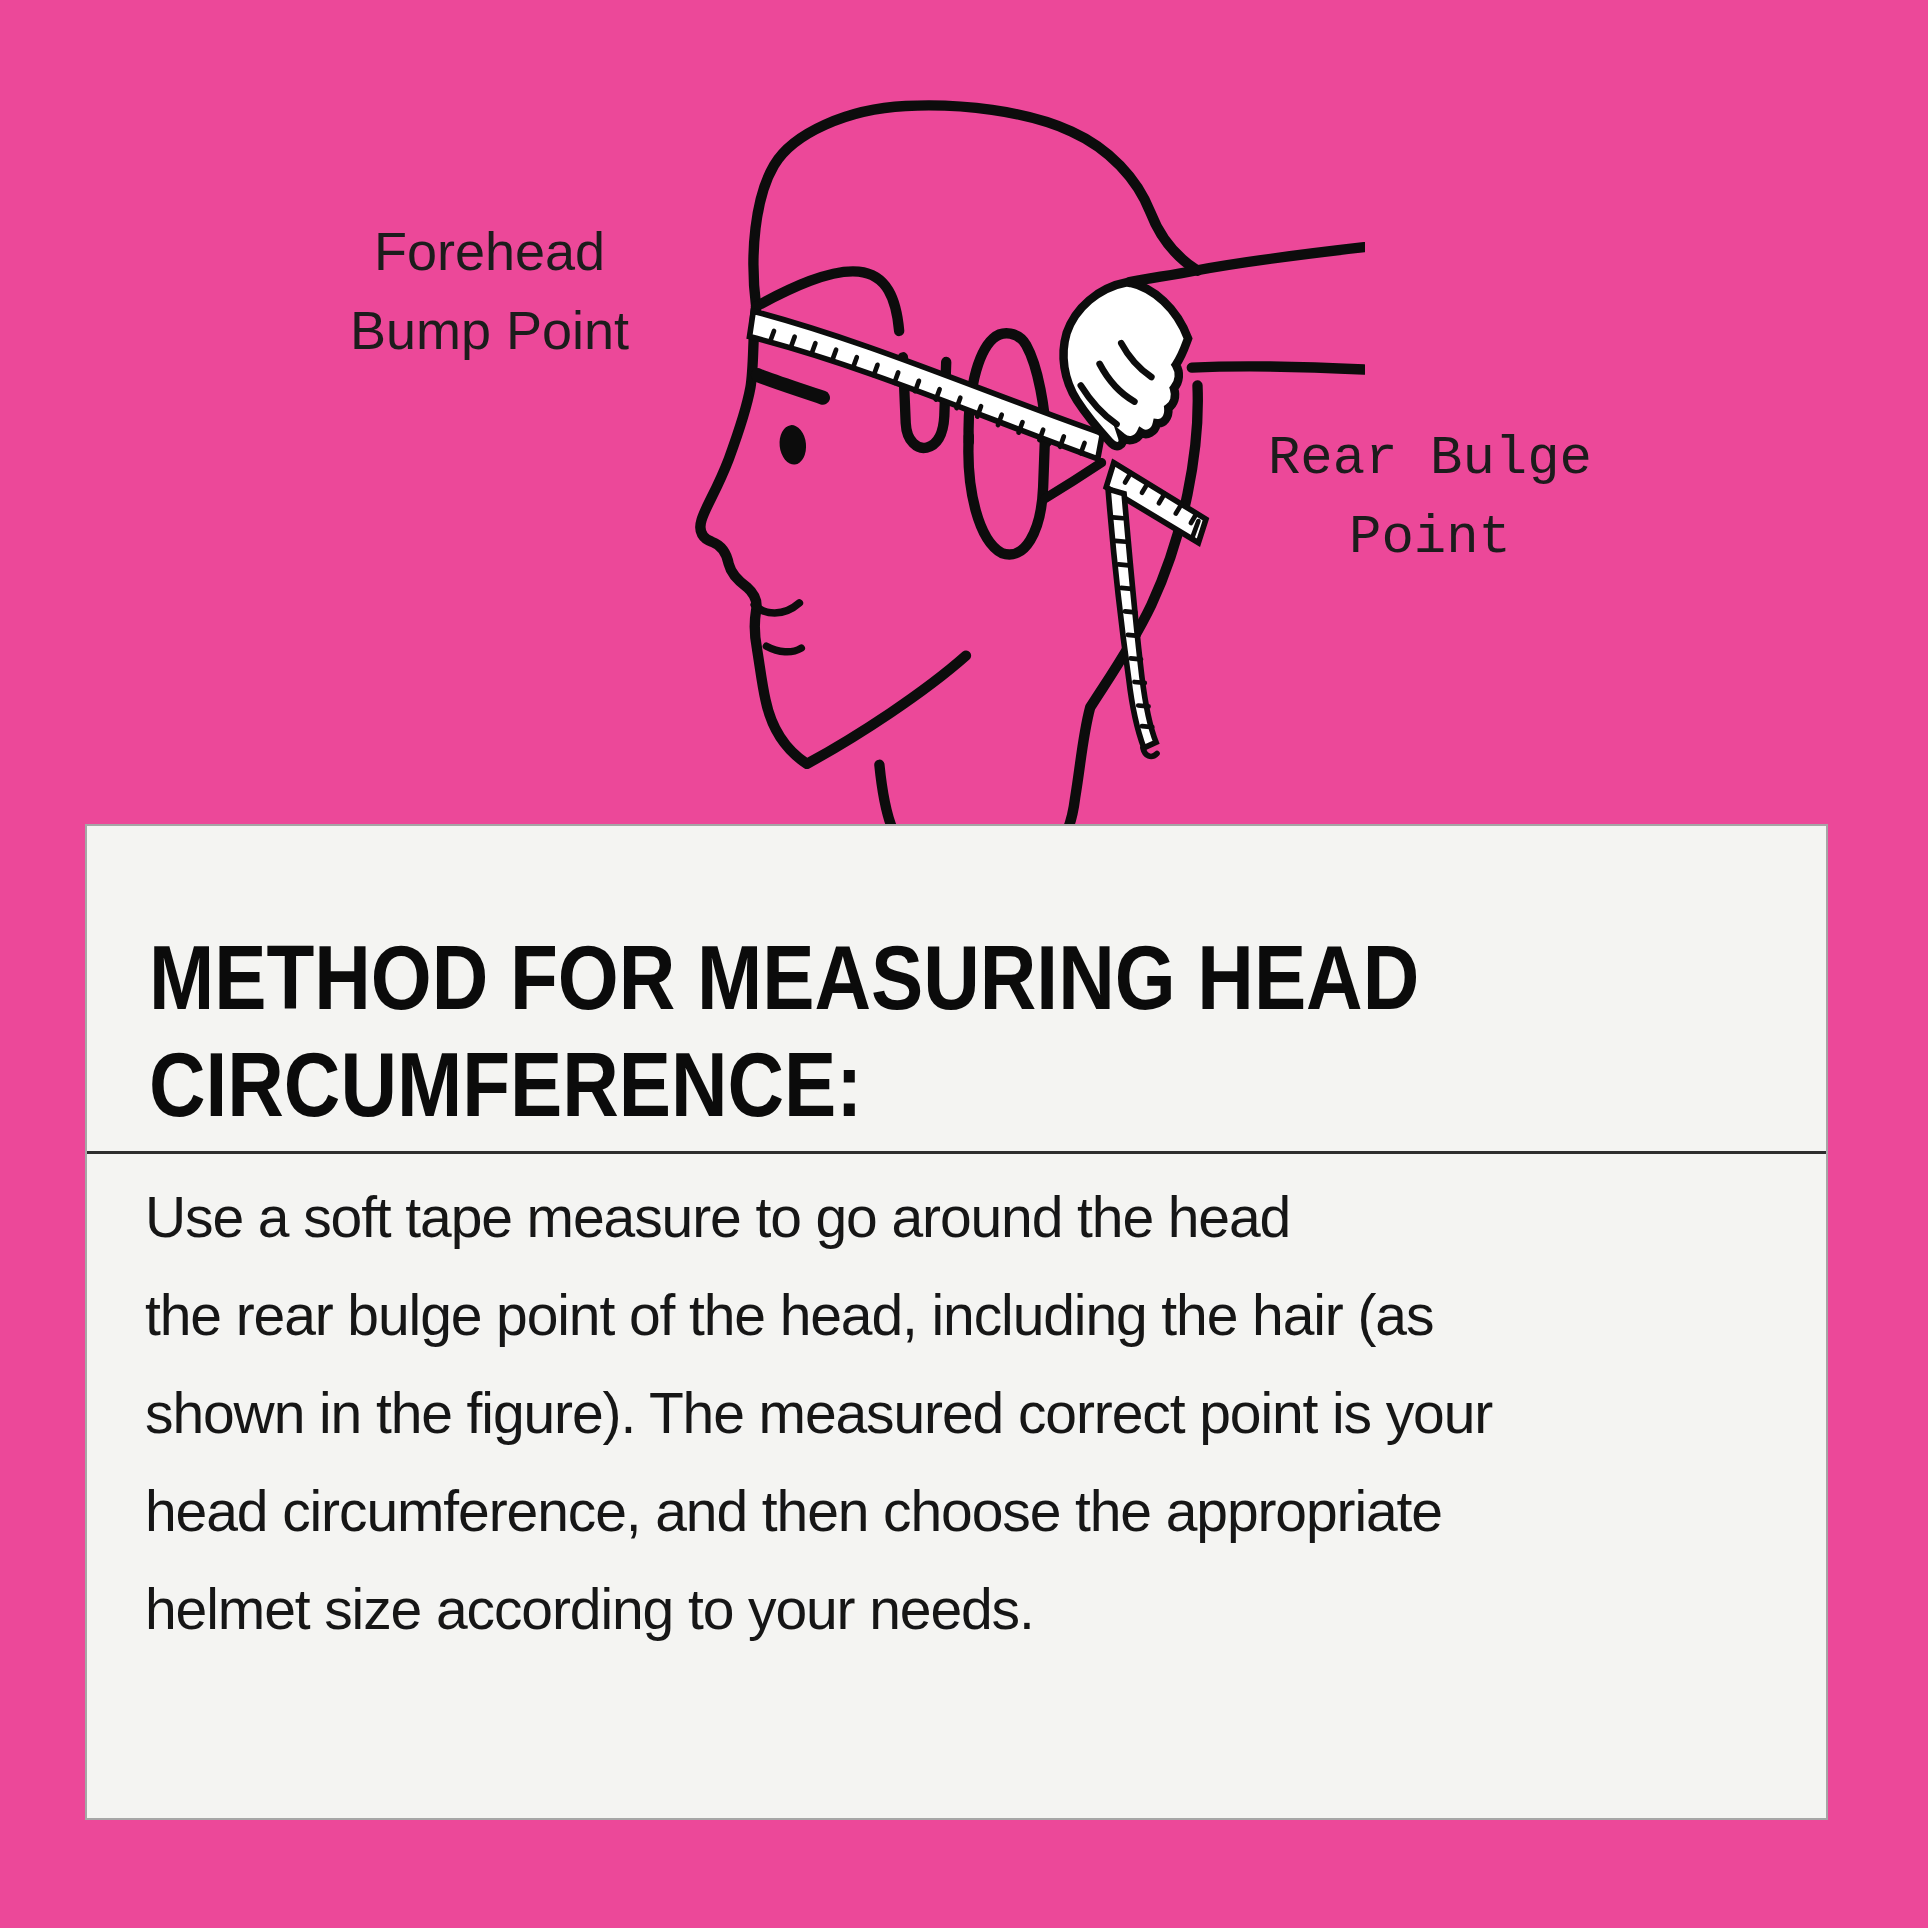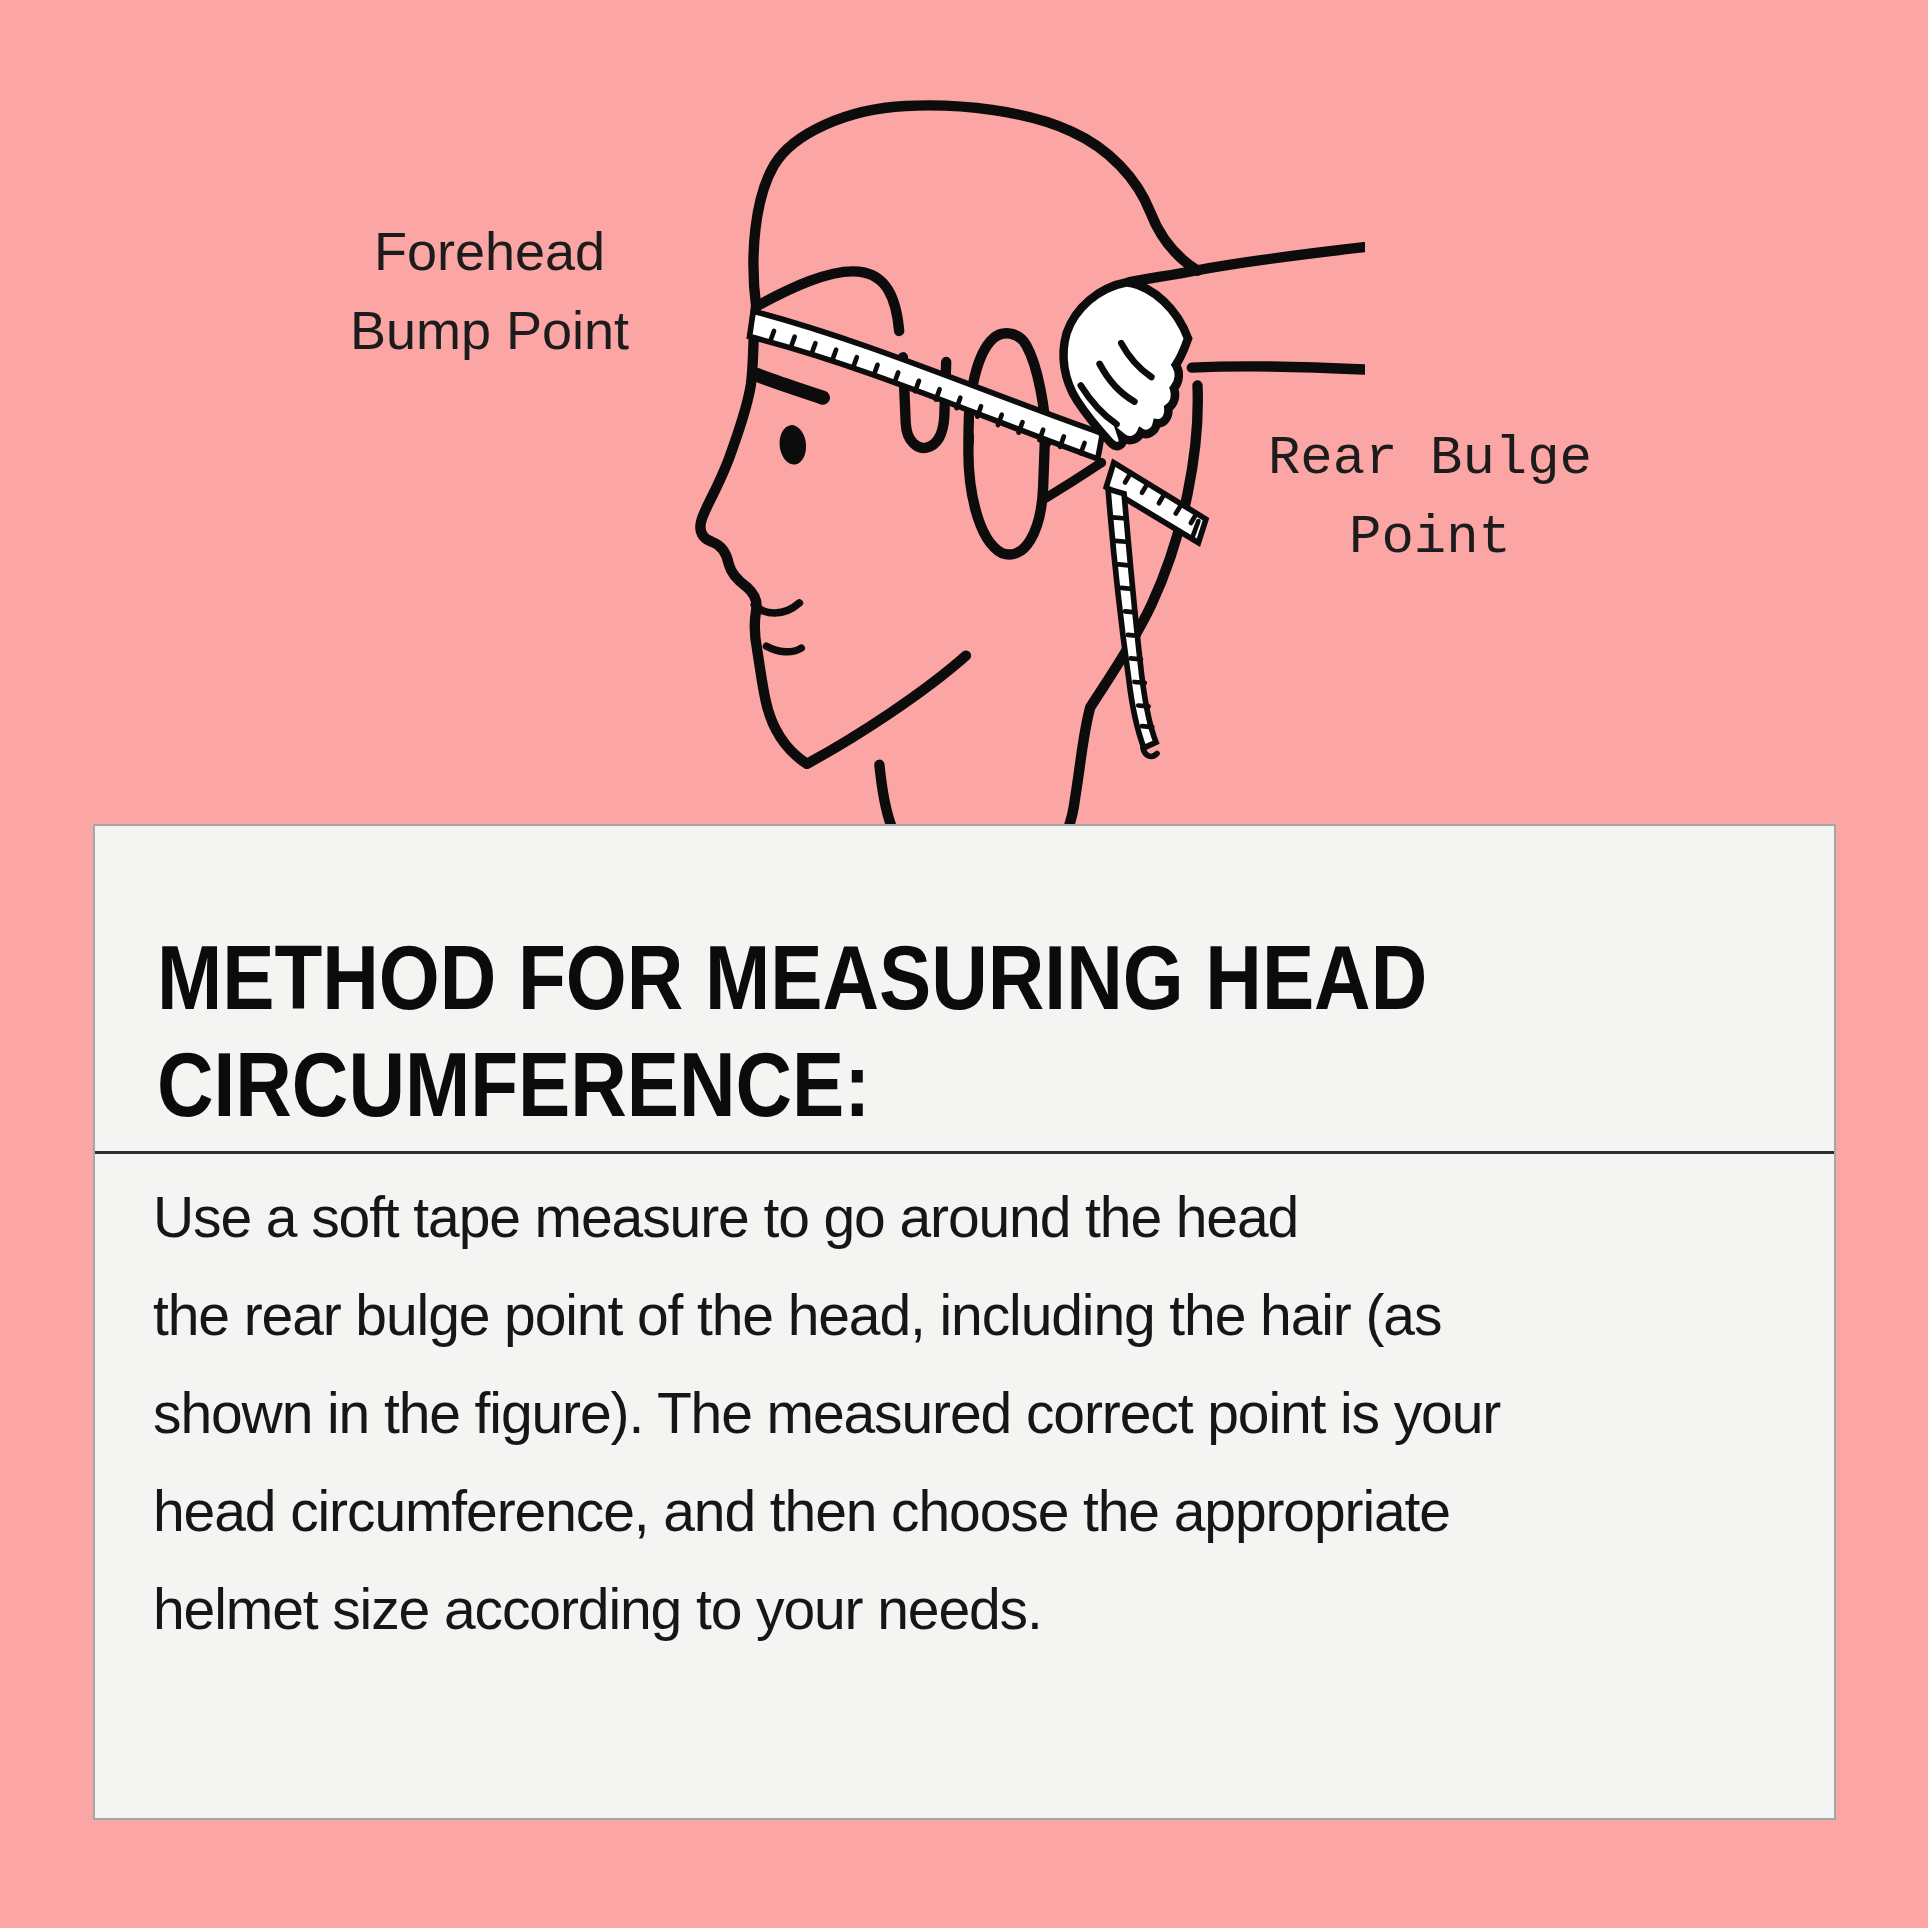--- a/index.html
+++ b/index.html
@@ -1,19 +1,19 @@
 <!DOCTYPE html>
 <html style="--line_art: #0c0c0c; --box_background: #f4f4f2; --box_border: #a6a6a6; --divider: #2e2e2e; --heading_text: #0b0b0b; --body_text: #161616;font-size:15px"><head>
 <meta charset="utf-8">
 <style>
   html,body{margin:0;padding:0;background:#ffffff;}
   .page{
     position:relative;
     width:1928px;height:1928px;
-    background:#fca5a5;
+    background:#ec4899;
     overflow:hidden;
     font-family:"Liberation Sans", sans-serif;
   }
   
   .illustration{position:absolute;left:0;top:0;width:1928px;height:824px;}
   .head-svg{position:absolute;left:518px;top:56px;width:847px;height:772px;}
   .art{stroke:var(--line_art,#0c0c0c);fill:none;stroke-linecap:round;stroke-linejoin:round;}
   .art-fill{fill:var(--line_art,#0c0c0c);stroke:none;}
   .tape{fill:#ffffff;stroke:var(--line_art,#0c0c0c);}
   .diagram-label{
@@ -22,21 +22,21 @@
     line-height:79px;
     color:#1c1c1c;
     text-align:center;
     letter-spacing:0px;
   }
   .label-forehead{left:301px;top:212px;width:377px;}
   .label-rear{left:1256px;top:419px;width:348px;font-family:Liberation Mono, monospace;}
   
   .info-box{
     position:absolute;
-    left:93px;top:824px;
+    left:85px;top:824px;
     width:1743px;height:996px;
     box-sizing:border-box;
     background:var(--box_background,#f4f4f2);
     border:2.8px solid var(--box_border,#a6a6a6);
   }
   .info-heading{
     position:absolute;
     left:62px;top:99px;
     width:1601px;
     font-size:90px;

